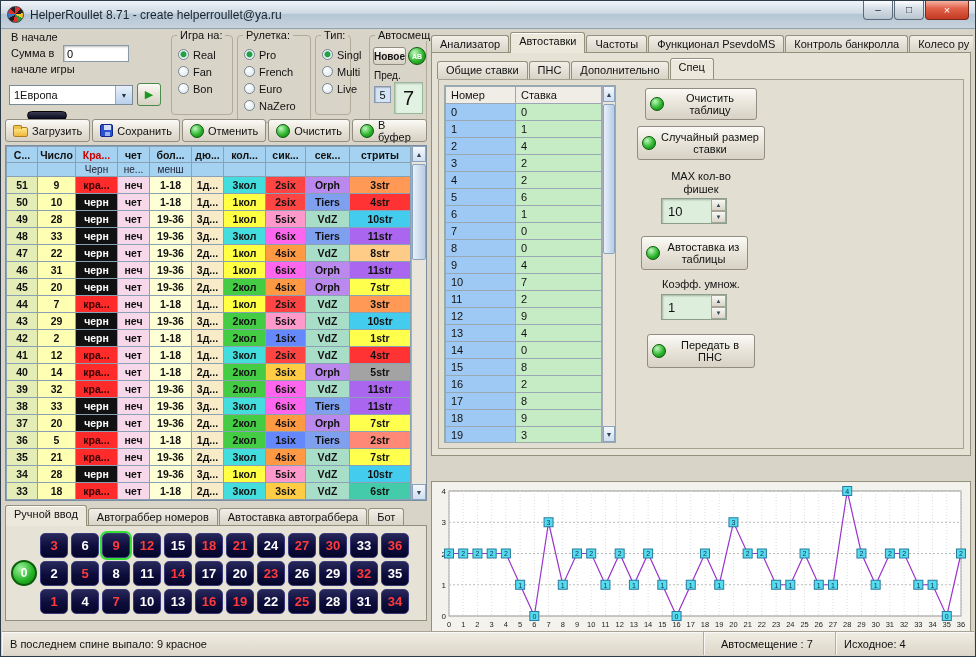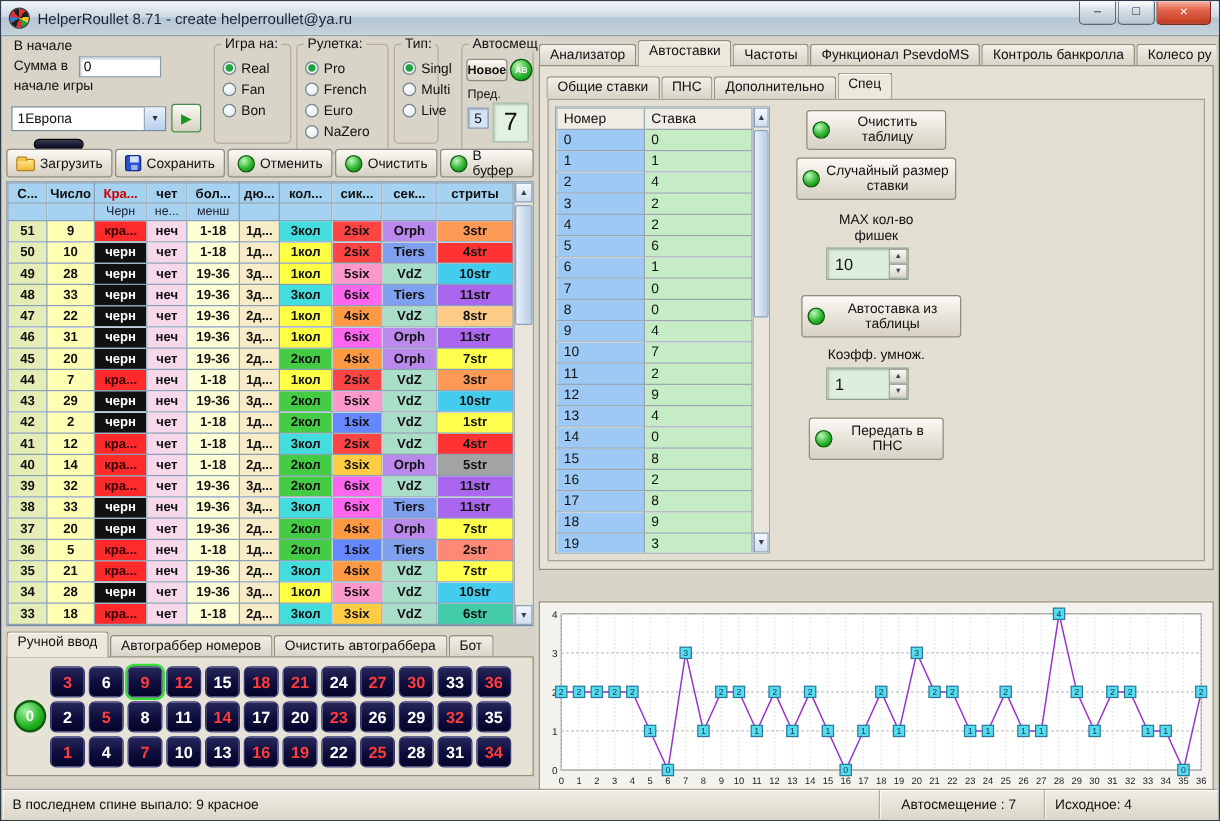--- a/index.html
+++ b/index.html
@@ -521,21 +521,21 @@
         <div class="track">
             <div class="thumb" style="top:2px;height:96px;"></div>
           </div>
         <div class="arr">▼</div>
       </div>
     </div>
 
     <div class="tabs-row input-tabs">
         <div class="tab active">Ручной ввод</div>
         <div class="tab">Автограббер номеров</div>
-        <div class="tab">Очистить автограббера</div>
+        <div class="tab">Автоставка автограббера</div>
         <div class="tab">Бот</div>
       </div>
     <div class="numpad-panel">
       <div class="np-zero-col">
         <div class="zero-tile">0</div>
       </div>
       <div class="np-grid">
           <div class="np-row">
             <div class="np-tile np-red">3</div>
             <div class="np-tile np-black">6</div>
@@ -720,21 +720,21 @@
           <div>фишек</div>
         </div>
         <div class="spinner" style="left:222px;top:118px;">
           <span class="val">10</span>
           <span class="arrows">
             <span>▲</span>
             <span>▼</span>
           </span>
         </div>
 
-        <div class="btn ctrl-btn" style="left:202px;top:156px;width:128px;height:34px;">
+        <div class="btn ctrl-btn" style="left:202px;top:156px;width:107px;height:34px;">
           <span class="icon-sphere"></span>
           <span>Автоставка из таблицы</span>
         </div>
 
         <div class="ctrl-label" style="left:200px;top:198px;width:124px;">Коэфф. умнож.</div>
         <div class="spinner" style="left:222px;top:214px;">
           <span class="val">1</span>
           <span class="arrows">
             <span>▲</span>
             <span>▼</span>

